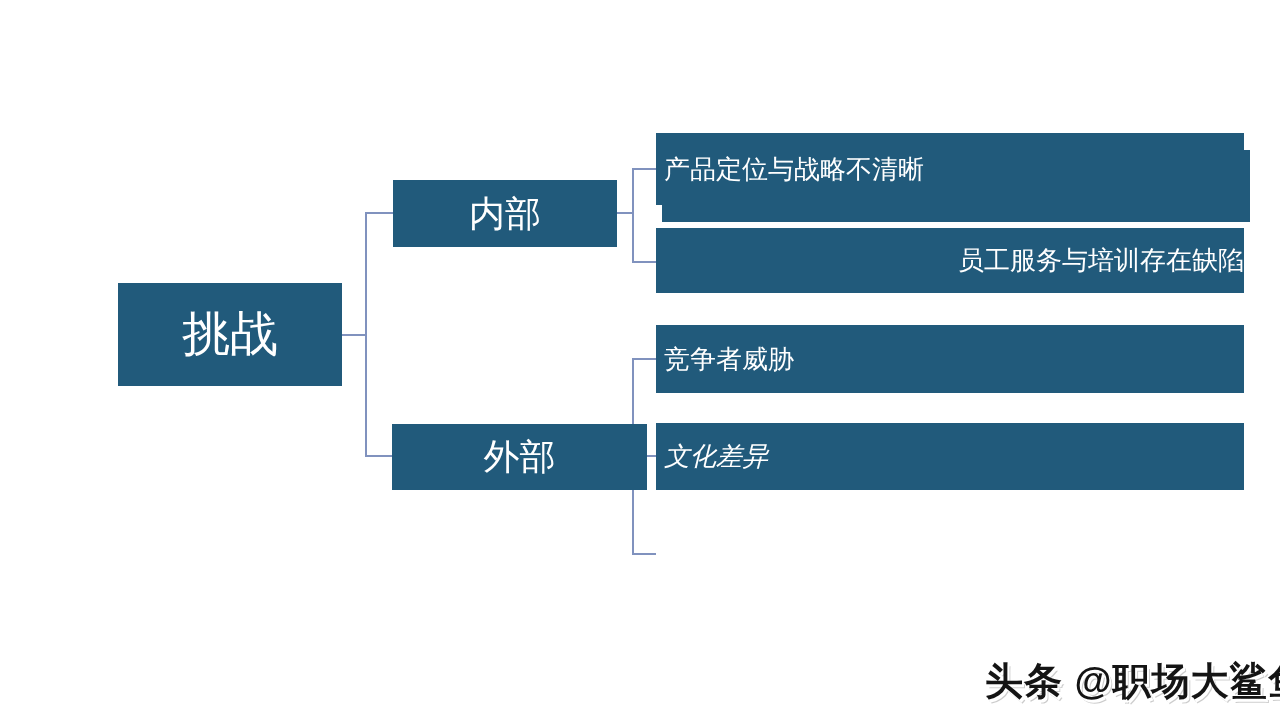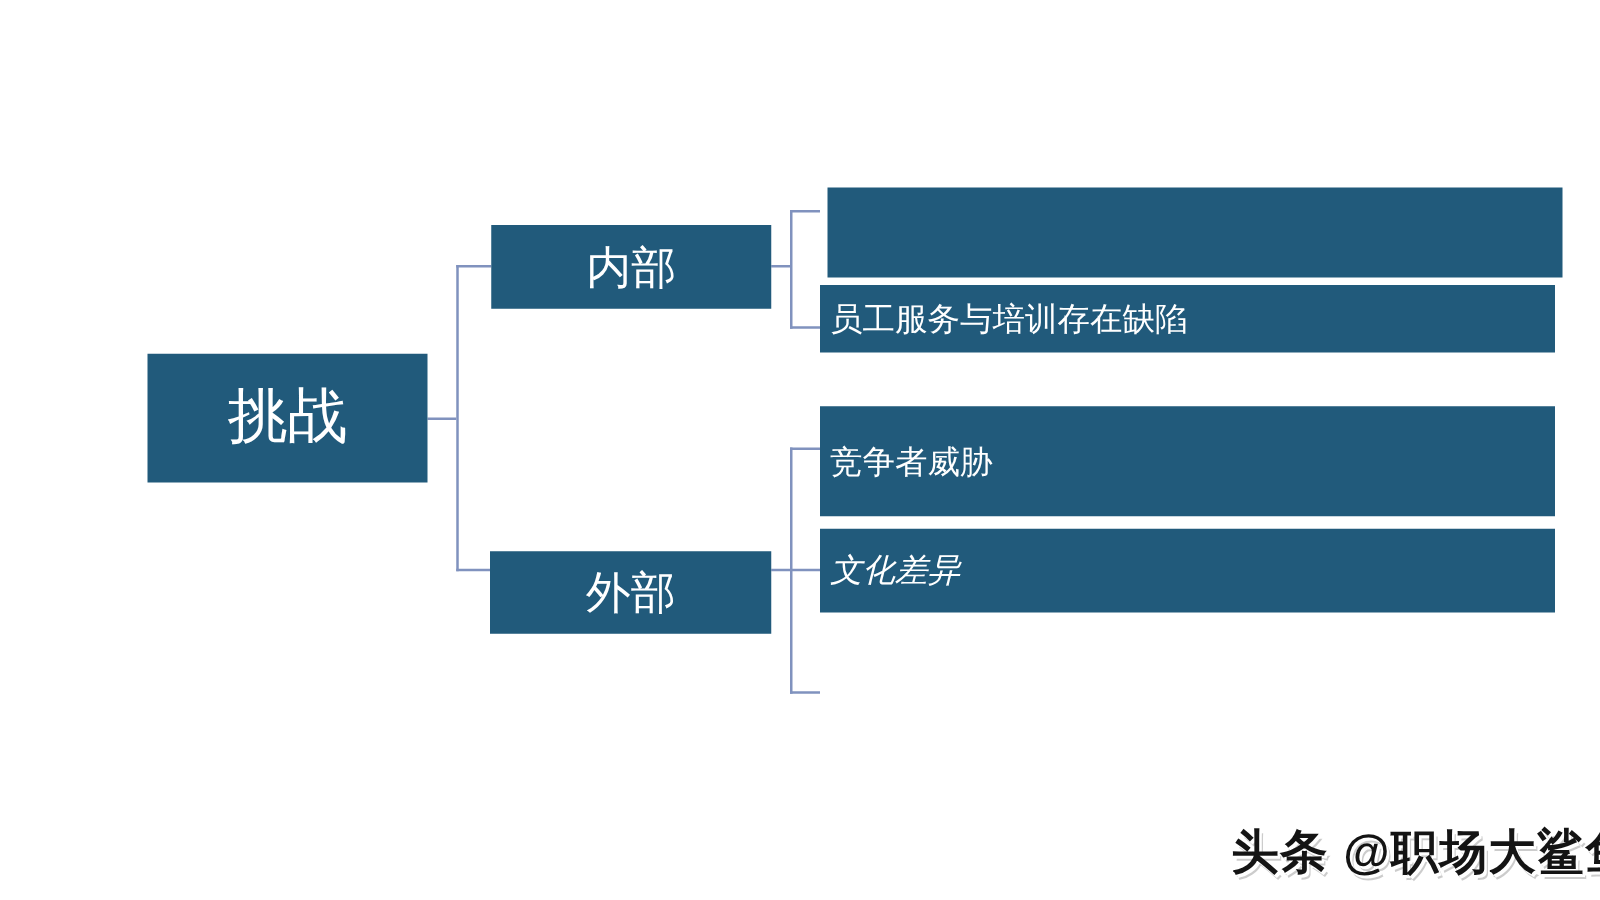--- a/index.html
+++ b/index.html
@@ -27,31 +27,31 @@
     background: var(--box-fill);
     color: var(--box-text);
     display: flex;
     align-items: center;
     justify-content: center;
     line-height: 1.1;
     z-index: 2;
   }
   .node.root  { left: 118px; top: 283px; width: 224px; height: 103px; font-size: 48px; }
   .node.group-inner { left: 393px; top: 180px; width: 224px; height: 67px; font-size: 36px; }
-  .node.group-outer { left: 392px; top: 441px; width: 225px; height: 66px; font-size: 36px; }
+  .node.group-outer { left: 392px; top: 424px; width: 255px; height: 66px; font-size: 36px; }
   .node.leaf {
     left: 656px;
     width: 588px;
     font-size: 26px;
     justify-content: flex-start;
     padding-left: 8px;
   }
   .node.leaf-0 { top: 133px; height: 72px; }
-  .node.leaf-1 { top: 228px; height: 54px; }
-  .node.leaf-2 { top: 325px; height: 88px; }
+  .node.leaf-1 { top: 228px; height: 65px; justify-content: flex-end; }
+  .node.leaf-2 { top: 325px; height: 68px; }
   .node.leaf-3 { top: 423px; height: 67px; font-style: italic; }
   .node.leaf-4 { top: 520px; height: 68px; }
   .leaf-shadow {
     position: absolute;
     left: 662px; top: 150px;
     width: 588px; height: 72px;
     background: var(--box-fill);
     z-index: 1;
   }
   .conn {
@@ -118,20 +118,23 @@
   </div>
 
   <div class="node root">
     <span>挑战</span>
   </div>
 
   <div class="node group-outer">
     <span>外部</span>
   </div>
 
+  <div class="node leaf leaf-0">
+    <span>产品定位与战略不清晰</span>
+  </div>
 
   <div class="node leaf leaf-1">
     <span>员工服务与培训存在缺陷</span>
   </div>
 
   <div class="node leaf leaf-2">
     <span>竞争者威胁</span>
   </div>
 
   <div class="node leaf leaf-3">

